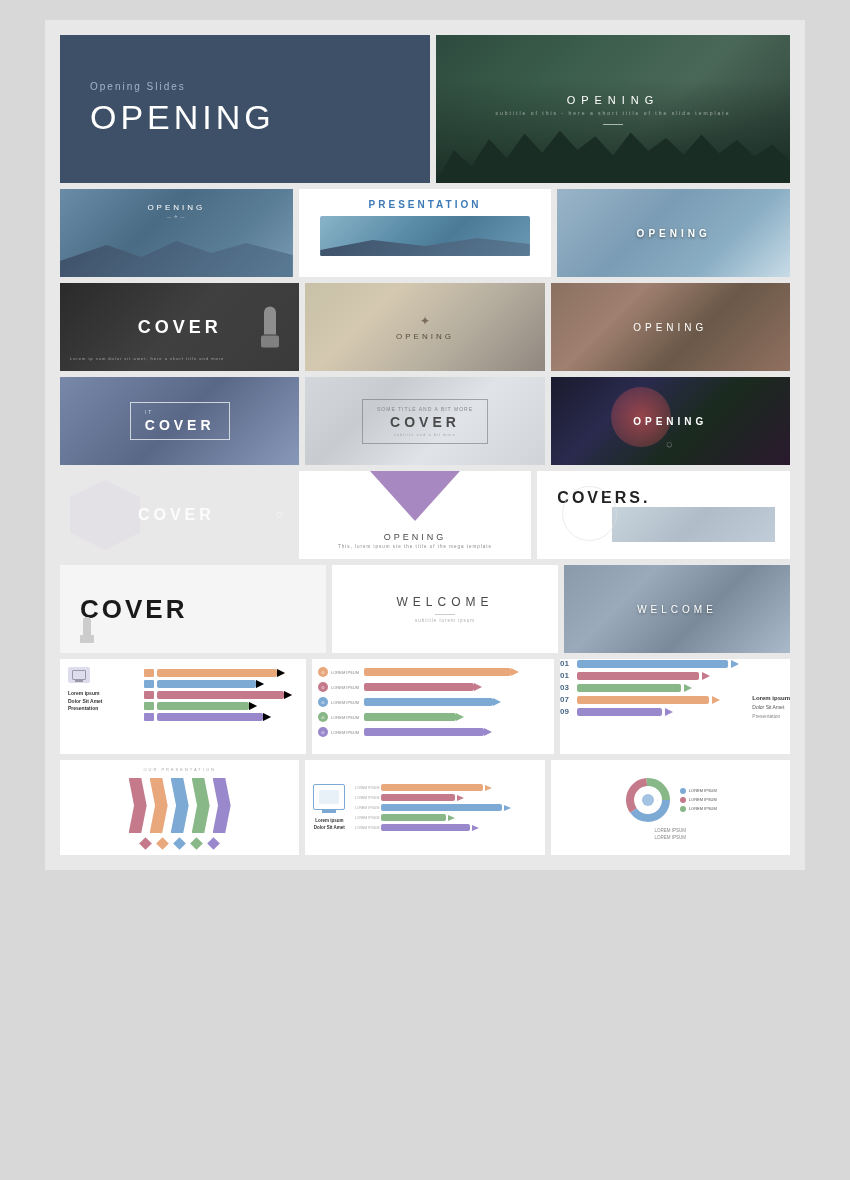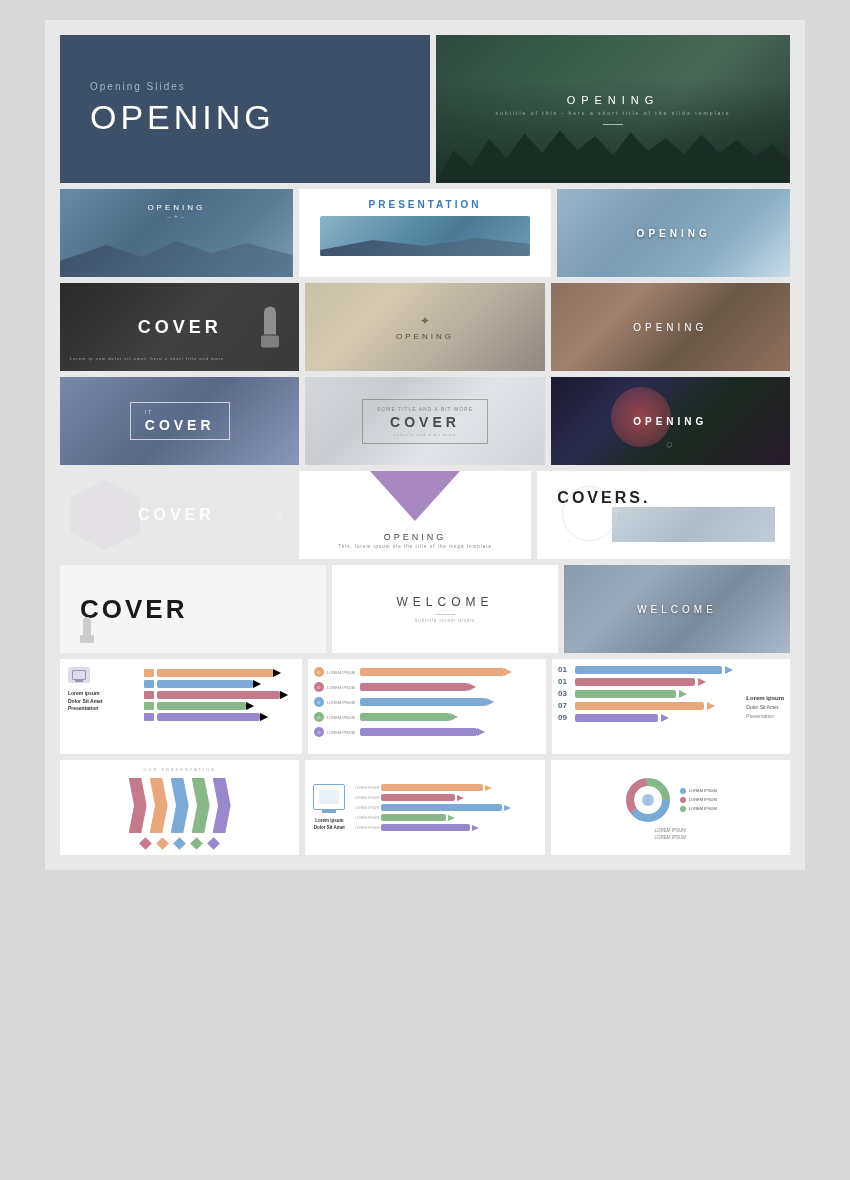--- a/index.html
+++ b/index.html
@@ -682,21 +682,21 @@
       <div style="display:flex;align-items:center;gap:3px;">
         <div style="width:10px;height:10px;border-radius:50%;background:#9988cc;display:flex;align-items:center;justify-content:center;font-size:4px;color:white;flex-shrink:0;">⊙</div>
         <div style="font-size:4px;color:#888;width:30px;flex-shrink:0;">LOREM IPSUM</div>
         <div style="flex:1;display:flex;align-items:center;">
           <div style="height:8px;background:#9988cc;width:65%;border-radius:2px;"></div>
           <div style="width:0;height:0;border-left:8px solid #9988cc;border-top:4px solid transparent;border-bottom:4px solid transparent;"></div>
         </div>
       </div>
     </div>
 
-    <div class="slide slide-third" style="background:white;display:flex;flex-direction:row;padding:6px;gap:4px;">
+    <div class="slide slide-third" style="background:white;display:flex;flex-direction:row;gap:4px;">
       <div style="display:flex;flex-direction:column;gap:3px;flex:1;">
         <div style="display:flex;align-items:center;gap:3px;">
           <div style="font-size:8px;font-weight:bold;color:#4a6888;width:14px;flex-shrink:0;">01</div>
           <div style="height:8px;background:#7caad4;width:80%;border-radius:2px;"></div>
           <div style="width:0;height:0;border-left:8px solid #7caad4;border-top:4px solid transparent;border-bottom:4px solid transparent;"></div>
         </div>
         <div style="display:flex;align-items:center;gap:3px;">
           <div style="font-size:8px;font-weight:bold;color:#4a6888;width:14px;flex-shrink:0;">01</div>
           <div style="height:8px;background:#c47a8a;width:65%;border-radius:2px;"></div>
           <div style="width:0;height:0;border-left:8px solid #c47a8a;border-top:4px solid transparent;border-bottom:4px solid transparent;"></div>

